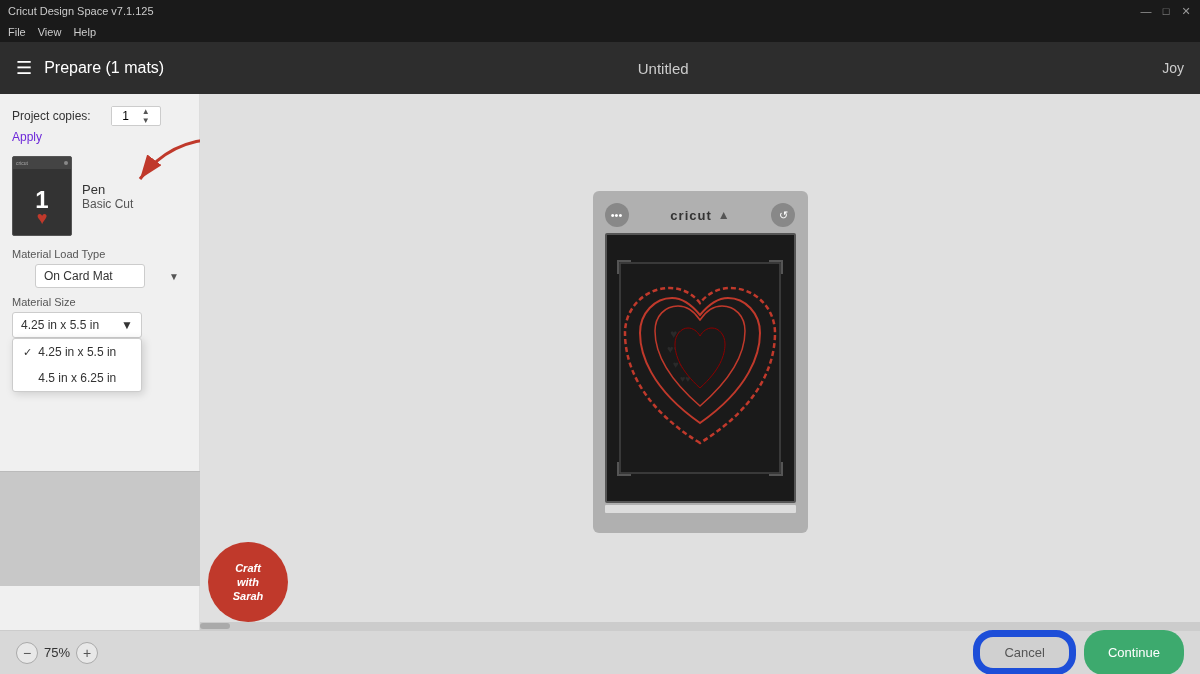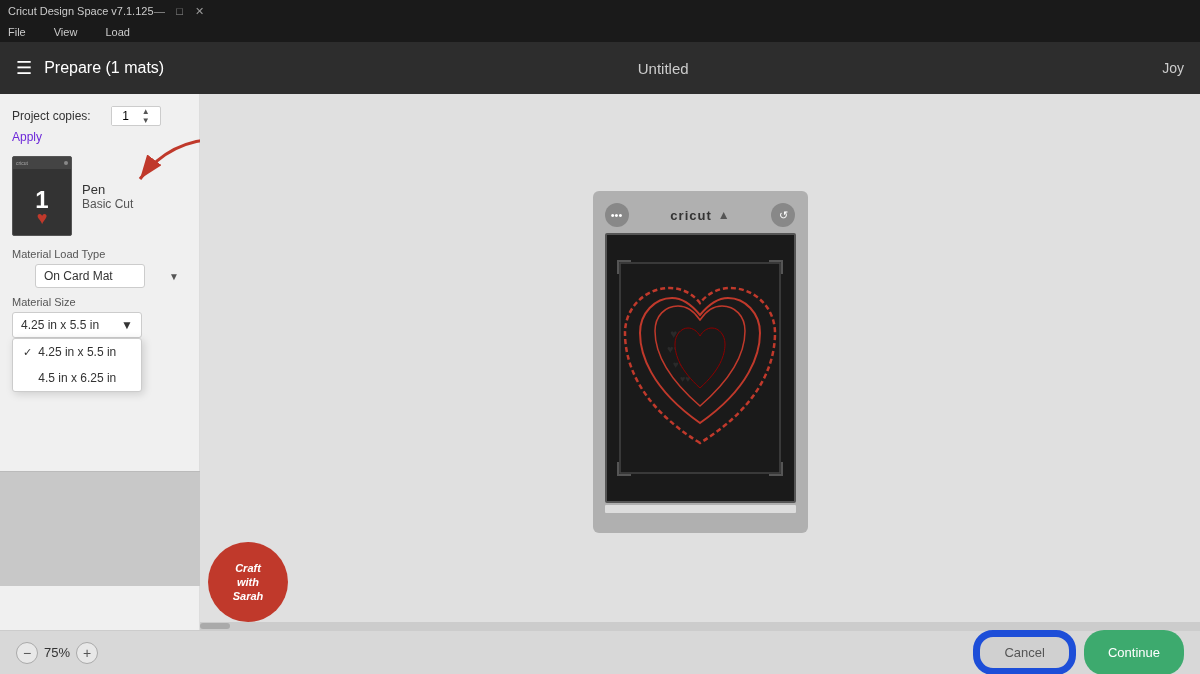--- a/index.html
+++ b/index.html
@@ -4,35 +4,36 @@
   <style>
     * { box-sizing: border-box; margin: 0; padding: 0; }
     body { font-family: 'Segoe UI', Arial, sans-serif; background: #e8e8e8; width: 1200px; height: 674px; overflow: hidden; font-size: 13px; }
 
     
     #titlebar {
       height: 22px;
       background: #1a1a1a;
       display: flex;
       align-items: center;
+      justify-content: space-between;
       padding: 0 8px;
       color: #ccc;
       font-size: 11px;
     }
     #titlebar .win-controls { display: flex; gap: 8px; }
     #titlebar .win-btn { width: 12px; height: 12px; cursor: pointer; color: #999; font-size: 11px; line-height: 12px; text-align: center; }
 
     
     #menubar {
       height: 20px;
       background: #1a1a1a;
       display: flex;
       align-items: center;
       padding: 0 8px;
-      gap: 28px;
+      gap: 12px;
       color: #ccc;
       font-size: 11px;
     }
     #menubar span { cursor: pointer; }
 
     
     #header {
       height: 52px;
       background: #2d2d2d;
       display: flex;
@@ -400,21 +401,21 @@
   <div class="win-controls">
     <span class="win-btn">—</span>
     <span class="win-btn">□</span>
     <span class="win-btn">✕</span>
   </div>
 </div>
 
 <div id="menubar">
   <span>File</span>
   <span>View</span>
-  <span>Load</span>
+  <span>Help</span>
 </div>
 
 <div id="header">
   <span class="hamburger">☰</span>
   <span class="header-title">Prepare (1 mats)</span>
   <span class="center-title">Untitled</span>
   <span class="user-name">Joy</span>
 </div>
 
 <div id="main">

